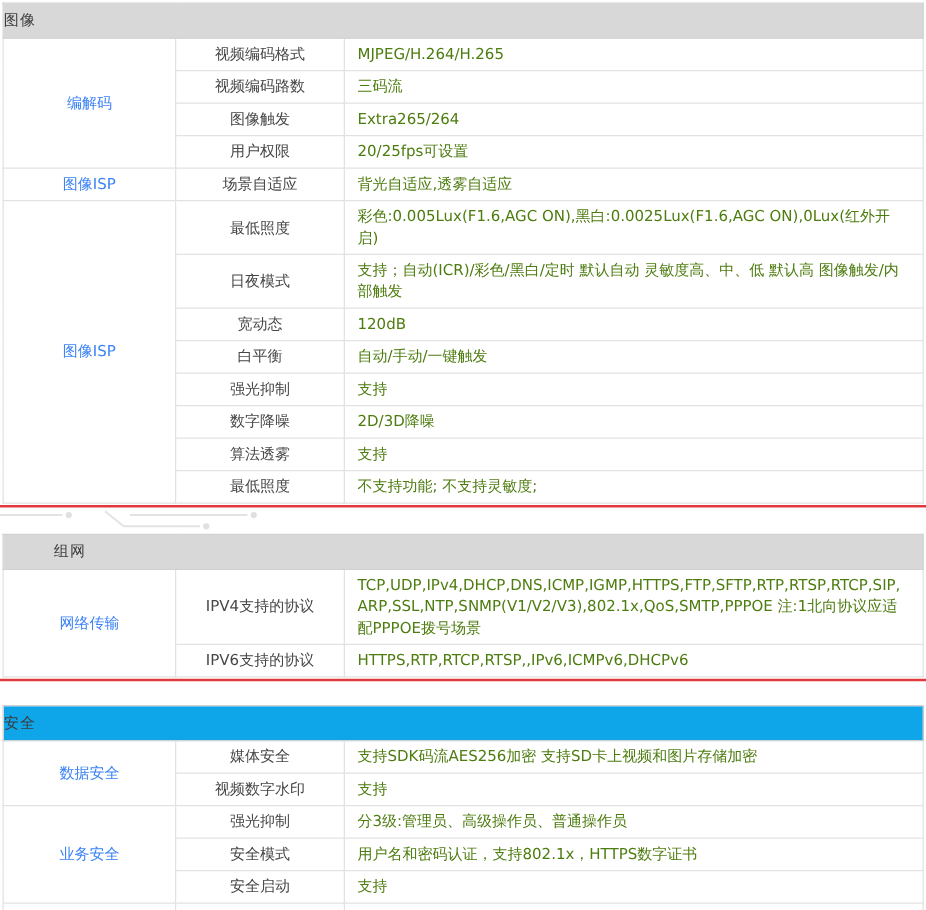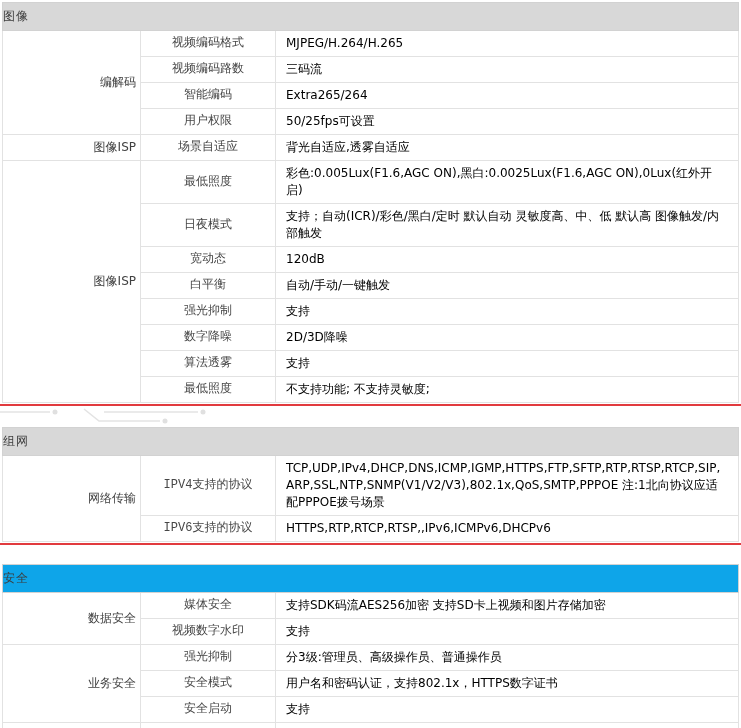--- a/index.html
+++ b/index.html
@@ -34,34 +34,33 @@
     letter-spacing: 1px;
   }
 
   td.group, td.label, td.value {
     border: 1px solid #e2e2e2;
     background: #ffffff;
     line-height: 17px;
     vertical-align: middle;
   }
   td.group {
-    text-align: right;
+    text-align: center;
     padding: 4px 4px;
-    color: #404040;
+    color: #3b82f6;
   }
   td.label {
     text-align: center;
     padding: 4px 4px;
     color: #464646;
-    font-family: Liberation Mono, monospace;
   }
   td.value {
     text-align: left;
     padding: 4px 10px;
-    color: #000000;
+    color: #4d7c0f;
     word-break: break-all;
   }
 
   .red-line {
     height: 2px;
     width: 741px;
     margin-top: 1px;
   }
 
   .gap { position: relative; width: 741px; }
@@ -90,26 +89,26 @@
       <tr>
         <td class="group" rowspan="4">编解码</td>
         <td class="label">视频编码格式</td>
         <td class="value">MJPEG/H.264/H.265</td>
       </tr>
       <tr>
         <td class="label">视频编码路数</td>
         <td class="value">三码流</td>
       </tr>
       <tr>
-        <td class="label">智能编码</td>
+        <td class="label">图像触发</td>
         <td class="value">Extra265/264</td>
       </tr>
       <tr>
         <td class="label">用户权限</td>
-        <td class="value">50/25fps可设置</td>
+        <td class="value">20/25fps可设置</td>
       </tr>
 
       <tr>
         <td class="group">图像ISP</td>
         <td class="label">场景自适应</td>
         <td class="value">背光自适应,透雾自适应</td>
       </tr>
 
       <tr>
         <td class="group" rowspan="8">图像ISP</td>
@@ -163,21 +162,21 @@
   </div>
 
   <table class="spec">
     <colgroup>
         <col class="c1">
         <col class="c2">
         <col class="c3">
       </colgroup>
     <tbody>
       <tr class="section-header">
-        <td colspan="3" style="background: rgb(216, 216, 216);">
+        <td colspan="3" style="background: rgb(216, 216, 216); padding-left: 40px;">
           <span class="title">组网</span>
         </td>
       </tr>
       <tr>
         <td class="group" rowspan="2">网络传输</td>
         <td class="label">IPV4支持的协议</td>
         <td class="value">TCP,UDP,IPv4,DHCP,DNS,ICMP,IGMP,HTTPS,FTP,SFTP,RTP,RTSP,RTCP,SIP,ARP,SSL,NTP,SNMP(V1/V2/V3),802.1x,QoS,SMTP,PPPOE 注:1北向协议应适配PPPOE拨号场景</td>
       </tr>
       <tr>
         <td class="label">IPV6支持的协议</td>

